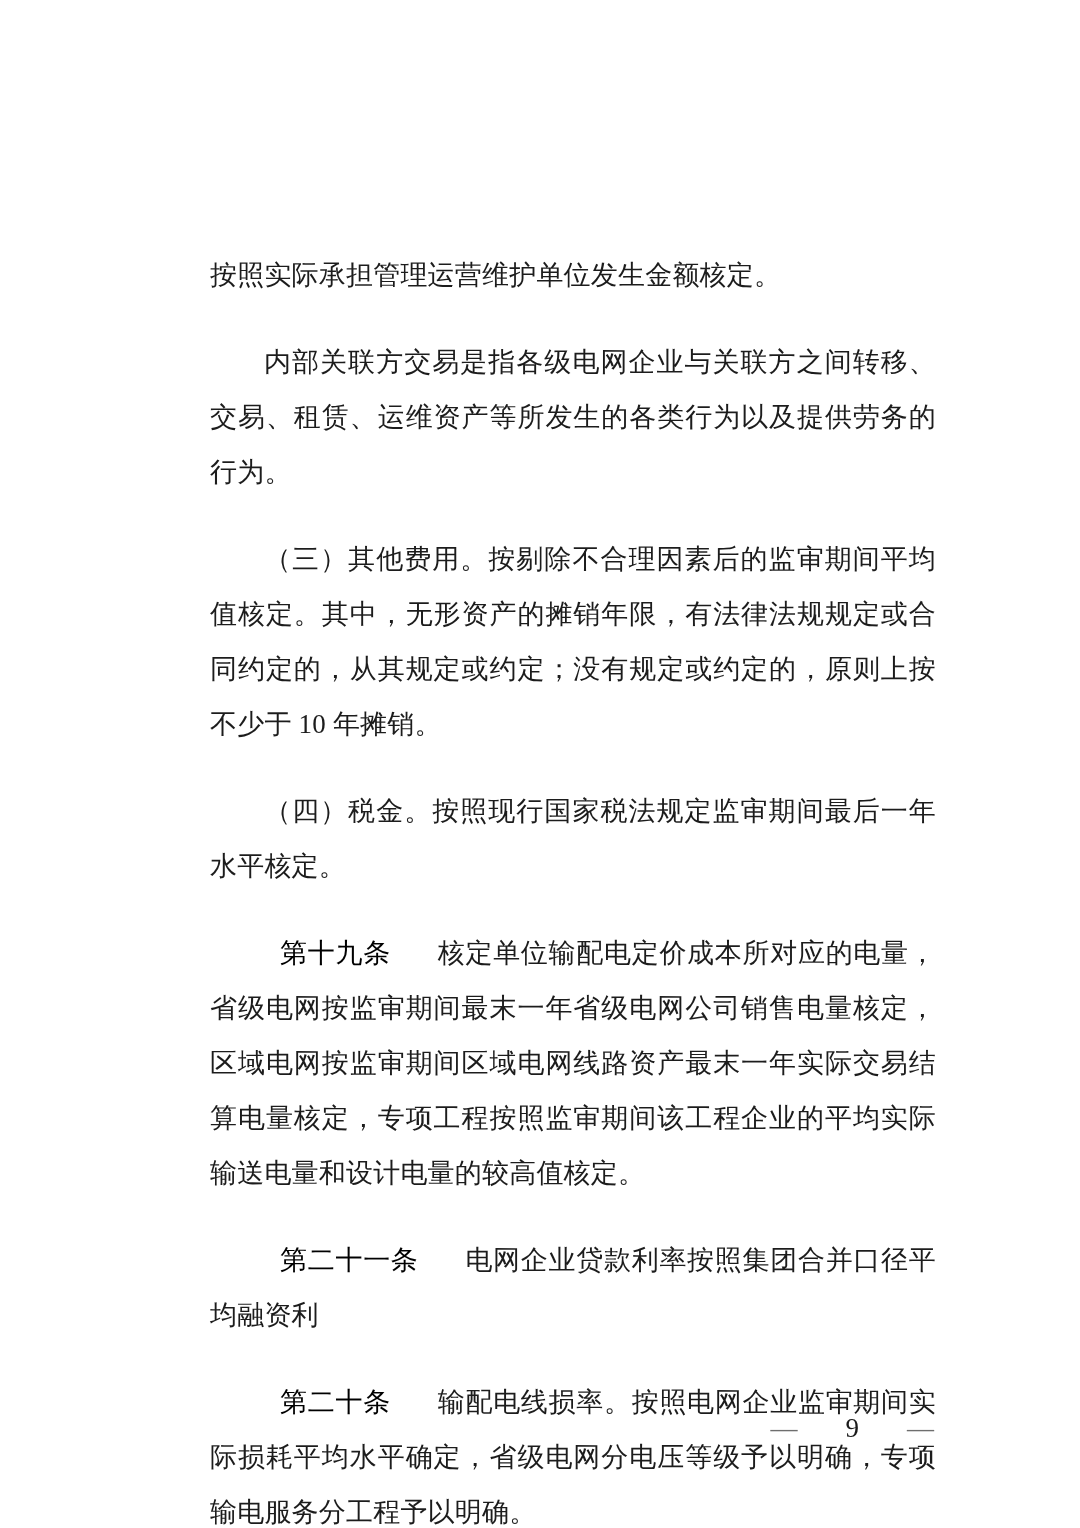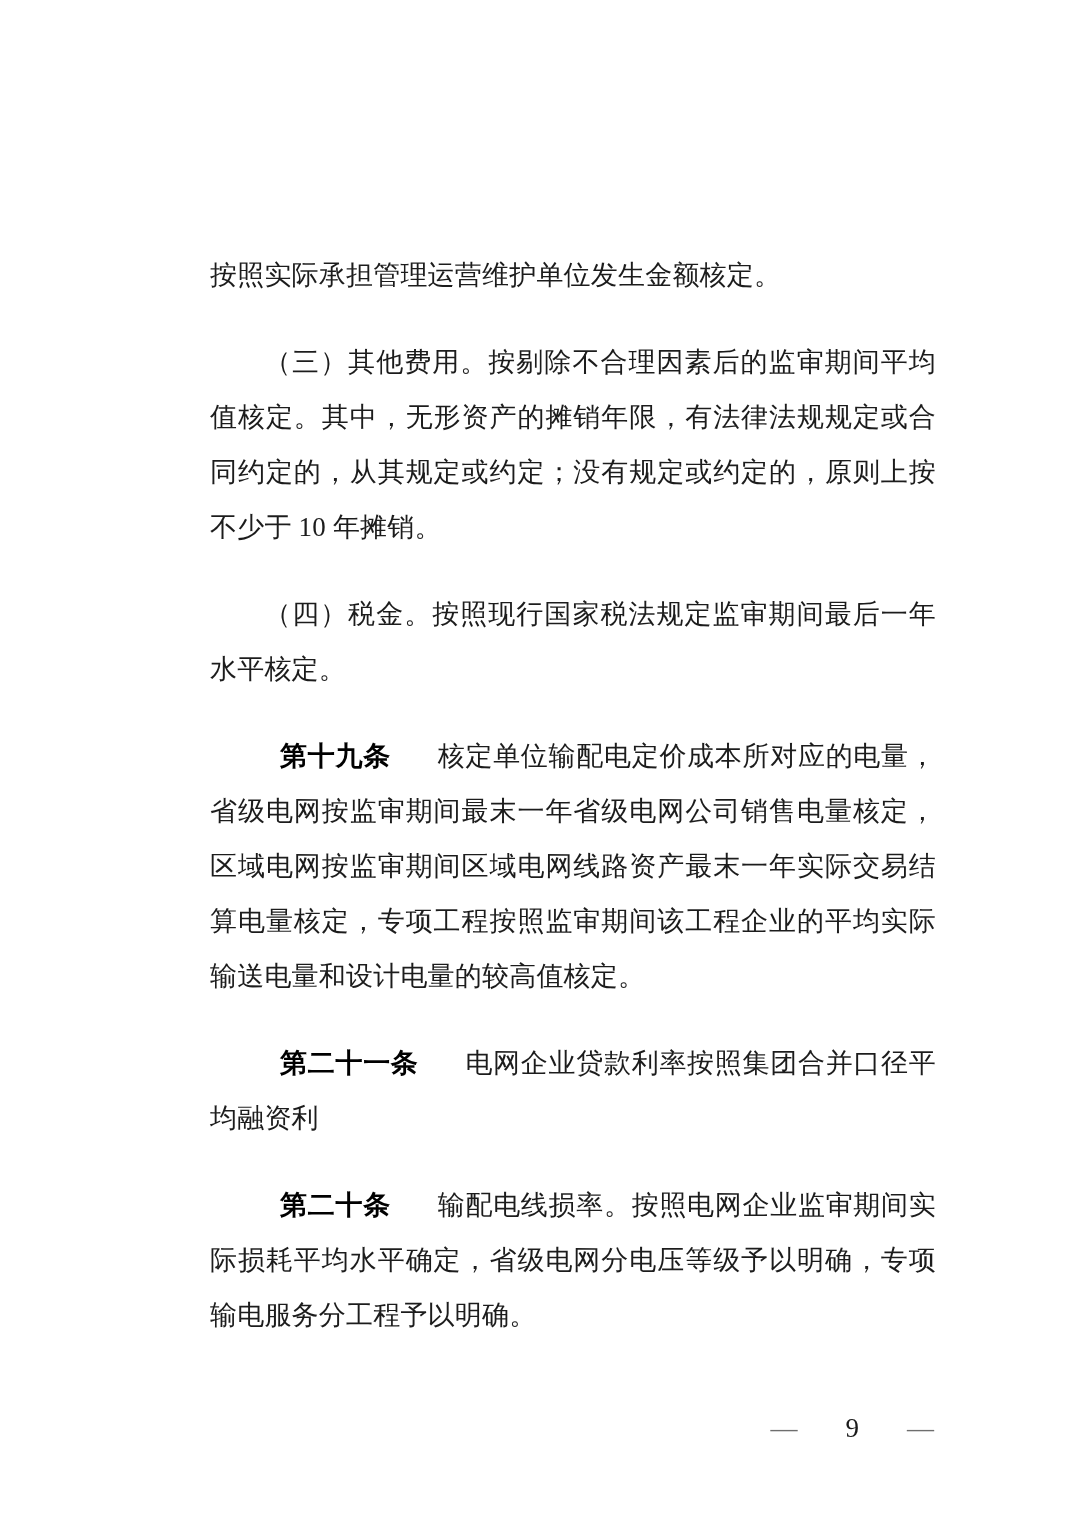--- a/index.html
+++ b/index.html
@@ -29,21 +29,21 @@
   }
   .content p {
     margin: 0;
     text-indent: 2em;
   }
   .content p.flush {
     text-indent: 0;
   }
   .term {
     font-family: "Liberation Sans", sans-serif;
-    font-weight: 700;
+    font-weight: 400;
     color: #000000;
     margin-right: 0.55em;
   }
   .footer {
     position: absolute;
     top: 1364px;
     right: 146px;
     font-size: 27px;
     line-height: 32px;
     color: #222222;
@@ -59,20 +59,21 @@
 </style>
 </head>
 <body>
 
 <div class="page">
 
   <div class="content">
 
     <p class="flush">按照实际承担管理运营维护单位发生金额核定。</p>
 
+    <p>内部关联方交易是指各级电网企业与关联方之间转移、交易、租赁、运维资产等所发生的各类行为以及提供劳务的行为。</p>
 
     <p>（三）其他费用。按剔除不合理因素后的监审期间平均值核定。其中，无形资产的摊销年限，有法律法规规定或合同约定的，从其规定或约定；没有规定或约定的，原则上按不少于 10 年摊销。</p>
 
     <p>（四）税金。按照现行国家税法规定监审期间最后一年水平核定。</p>
 
 
     <p>
       <span class="term">第十九条</span><span>核定单位输配电定价成本所对应的电量，省级电网按监审期间最末一年省级电网公司销售电量核定，区域电网按监审期间区域电网线路资产最末一年实际交易结算电量核定，专项工程按照监审期间该工程企业的平均实际输送电量和设计电量的较高值核定。</span>
     </p>
 

